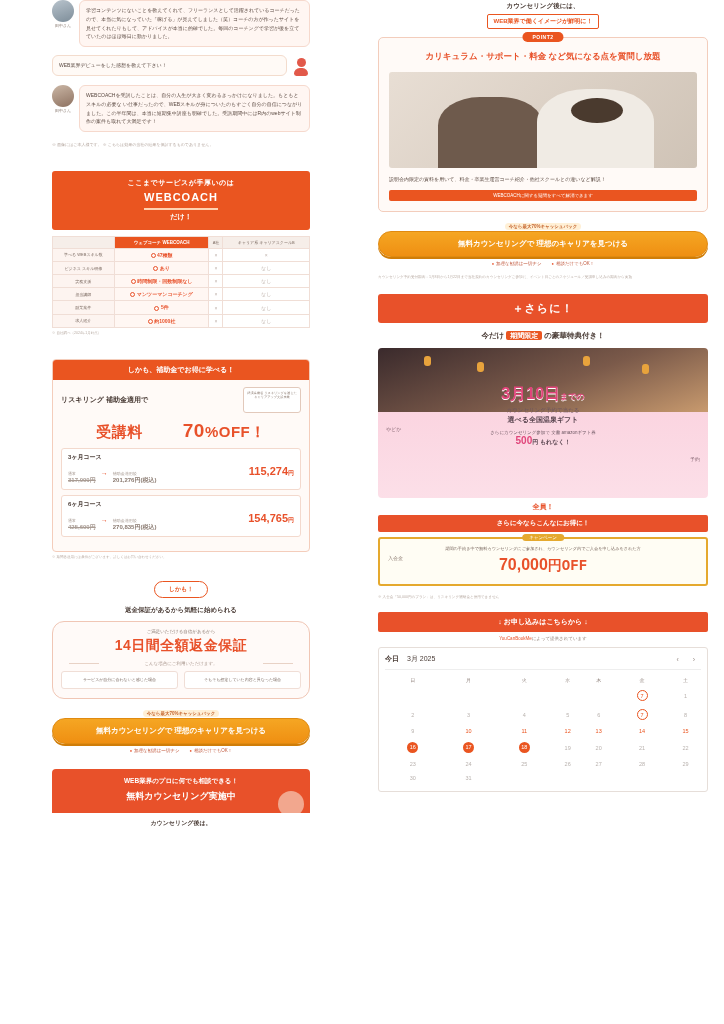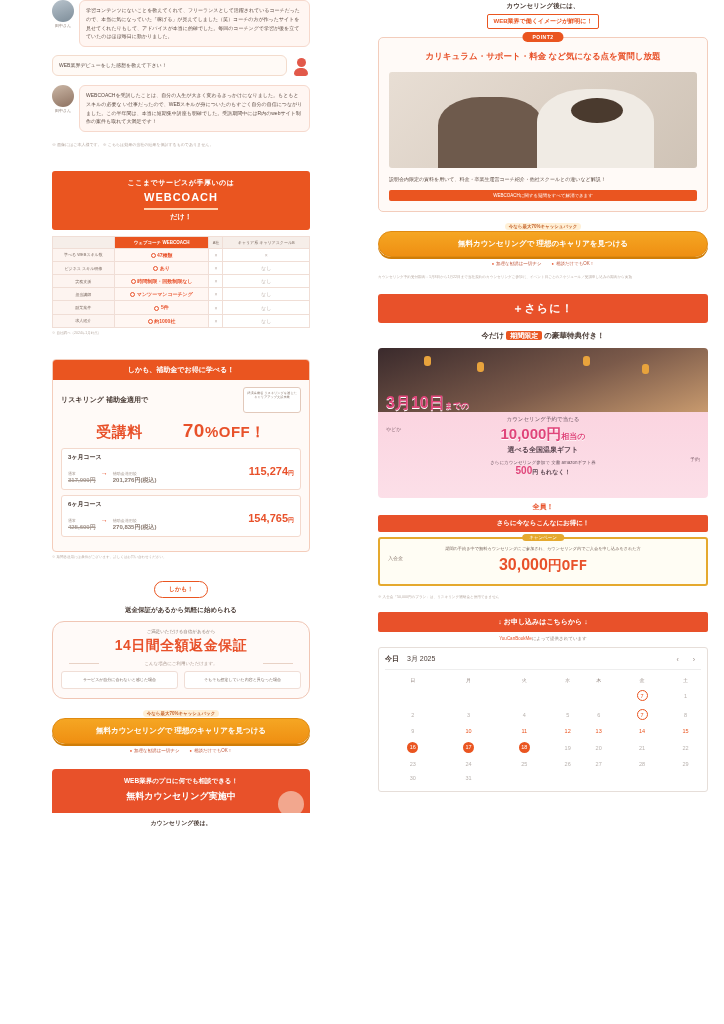--- a/index.html
+++ b/index.html
@@ -141,21 +141,21 @@
   .plus-banner { margin-top: 14px; background: #e8512a; color: #fff; text-align: center; font-size: 11px; font-weight: bold; border-radius: 3px; padding: 7px 4px; letter-spacing: 1px; }
   .limited { text-align: center; font-size: 7.5px; font-weight: bold; color: #4a3c36; margin-top: 8px; }
   .limited .box { background: #ea5520; color: #fff; border-radius: 2px; padding: 1px 4px; margin: 0 2px; font-size: 7px; }
 
   
   .promo { margin-top: 7px; border-radius: 4px; overflow: hidden; position: relative; height: 150px;
            background: linear-gradient(180deg,#fde3ea 0%, #fbd4e0 40%, #fcdfe8 100%); }
   .promo .photo { position: absolute; inset: 0 0 auto 0; height: 64px; background: linear-gradient(160deg,#3a2a2c,#7b5a4a 55%, #c89a6e); }
   .promo .lantern { position: absolute; width: 7px; height: 10px; border-radius: 3px; background: #e8a33c; top: 8px; }
   .promo-inner { position: absolute; inset: 0; padding: 6px 8px; }
-  .pr-date { text-align: left; margin-top: 39px; color: #e0457a; font-weight: bold; font-size: 16px; text-shadow: 0 1px 0 #fff; }
+  .pr-date { text-align: center; margin-top: 30px; color: #e0457a; font-weight: bold; font-size: 16px; text-shadow: 0 1px 0 #fff; }
   .pr-date small { font-size: 8px; }
   .pr-sub { text-align: center; font-size: 5.5px; color: #6b5560; margin-top: 2px; }
   .pr-big { text-align: center; font-size: 15px; font-weight: bold; color: #e0457a; margin-top: 2px; text-shadow: 0 1px 0 #fff; }
   .pr-big small { font-size: 8px; }
   .pr-gift { text-align: center; font-size: 7px; font-weight: bold; color: #5a4550; margin-top: 1px; }
   .pr-amazon { text-align: center; font-size: 4.5px; color: #6b5560; margin-top: 5px; }
   .pr-500 { text-align: center; font-size: 10px; font-weight: bold; color: #e0457a; }
   .pr-500 small { font-size: 6px; color: #5a4550; }
   .pr-tagL, .pr-tagR { position: absolute; font-size: 5px; color: #8a6a76; }
   .pr-tagL { left: 8px; top: 78px; } .pr-tagR { right: 8px; top: 108px; }
@@ -404,40 +404,37 @@
         <div class="lantern" style="left:62%"></div>
         <div class="lantern" style="left:80%;top:16px"></div>
       </div>
       <div class="promo-inner">
         <div class="pr-tagL">やどか</div>
         <div class="pr-tagR">予約</div>
         <div class="pr-date">
           <span>3月10日</span><small>までの</small>
         </div>
         <div class="pr-sub">カウンセリング予約で当たる</div>
-        <div class="pr-big">
-          <span>10,000円</span><small>相当の</small>
-        </div>
         <div class="pr-gift">選べる全国温泉ギフト</div>
         <div class="pr-amazon">さらにカウンセリング参加で 文書 amazonギフト券</div>
         <div class="pr-500">
           <span>500</span><small>円 もれなく！</small>
         </div>
       </div>
     </div>
 
     <div class="all-badge">全員！</div>
     <div class="all-bar">さらに今ならこんなにお得に！</div>
 
     <div class="coupon">
       <div class="coupon-tag">キャンペーン</div>
       <div class="coupon-desc">期間の手続き中で無料カウンセリングにご参加され、カウンセリング内でご入会を申し込みをされた方</div>
       <div class="coupon-left">入会金</div>
       <div class="coupon-main">
-        <span>30,000</span><small>円OFF</small>
+        <span>70,000</span><small>円OFF</small>
       </div>
     </div>
     <div class="r-fine">※ 入会金「50,000円のプラン」は、リスキリング補助金と併用できません</div>
 
     <div class="apply-bar">↓ お申し込みはこちらから ↓</div>
     <div class="apply-note">
       <span class="mk">YouCanBookMe</span><span>によって提供されています</span>
     </div>
 
     <div class="cal">

